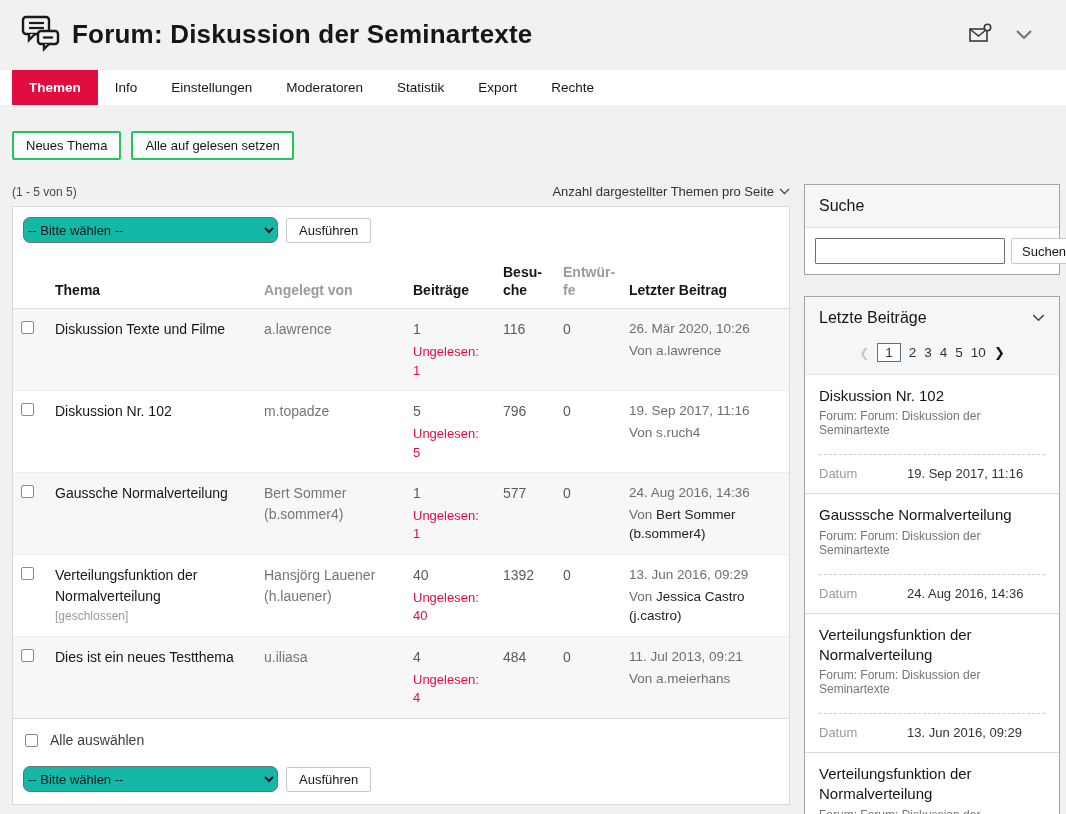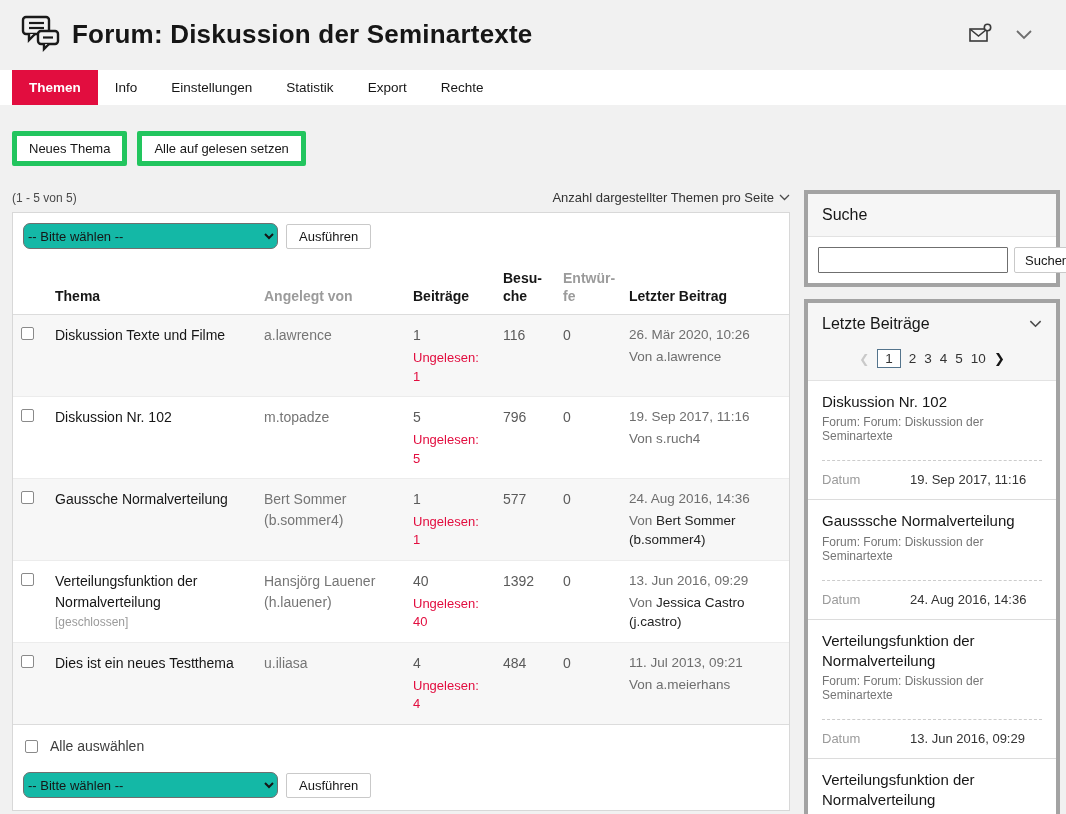--- a/index.html
+++ b/index.html
@@ -20,21 +20,21 @@
 
   
   .tabbar { background:#ffffff; width:100%; display:flex; padding-left:12px; margin-top:6px; }
   .tab { padding:10px 17px; font-size:13.5px; color:#161616; cursor:pointer; white-space:nowrap; }
   .tab.active { background:#e20d3f; color:#ffffff; font-weight:bold;text-align:center; }
 
   
   .content { padding:0 12px; }
   .toolbar { margin-top:26px; display:flex; gap:10px; }
   .btn {
-    background:#ffffff; border:5px solid #22c55e; border-radius:2px;
+    background:#ffffff; border:2px solid #22c55e; border-radius:2px;
     font-size:13px; color:#161616; padding:5px 12px; cursor:pointer;
     font-family:inherit;
   }
   .cols { display:flex; align-items:flex-start; gap:14px; margin-top:24px; }
   .main-col { width:778px; flex:0 0 auto; }
   .side-col { width:256px; flex:0 0 auto; }
 
   
   .range-row { display:flex; align-items:center; justify-content:space-between; margin-bottom:7px; }
   .range-text { font-size:12px; color:#4a4a4a; }
@@ -70,21 +70,21 @@
   .lastdate { color:#6e6e6e; font-size:13.5px; }
   .lastby { color:#6e6e6e; font-size:13.5px; margin-top:2px; }
   .lastby .uname { color:#6e6e6e; }
   .lastby .uname.link { color:#222222; cursor:pointer; }
 
   .selectall-row { border-top:1px solid #dcdcdc; padding:13px 10px 12px 12px; display:flex; align-items:center; gap:12px; font-size:14px; color:#3d3d3d; }
   .bottom-controls { padding:6px 10px 12px 10px; display:flex; gap:8px; align-items:center; }
   .range-bottom { font-size:12px; color:#4a4a4a; margin-top:8px; }
 
   
-  .side-panel { background:#ffffff; border:4px solid #a3a3a3; margin-bottom:12px; }
+  .side-panel { background:#ffffff; border:1px solid #a3a3a3; margin-bottom:21px; }
   .side-head { background:#f6f6f6; padding:12px 14px; font-size:16px; color:#161616; display:flex; align-items:center; justify-content:space-between; }
   .search-body { padding:10px; display:flex; gap:6px; border-top:1px solid #e2e2e2; }
   .search-input { flex:1 1 auto; height:26px; border:1px solid #6f6f6f; border-radius:1px; background:#fff; font-family:inherit; font-size:13px; padding:0 6px; }
   .btn-search { background:#fff; border:1px solid #c9c9c9; border-radius:2px; font-size:13px; padding:4px 10px; cursor:pointer; font-family:inherit; color:#161616; }
 
   .lp-pag { background:#f6f6f6; padding:4px 14px 12px 14px; display:flex; align-items:center; justify-content:center; gap:8px; font-size:13.5px; border-bottom:1px solid #e2e2e2; }
   .pg-prev { color:#c9c9c9; font-size:12px; }
   .pg-next { color:#161616; font-weight:bold; font-size:13px; cursor:pointer; }
   .pg-num { color:#333; cursor:pointer; }
   .pg-num.active { border:1px solid #54748c; background:#fff; padding:1px 7px; cursor:default; }
@@ -122,20 +122,21 @@
     <svg class="hr-icon" viewBox="0 0 24 22" fill="none">
       <path d="M5 8 L12 15 L19 8" stroke="#6e6e6e" stroke-width="1.8" fill="none"></path>
     </svg>
   </div>
 </div>
 
 <div class="tabbar">
   <div class="tab active">Themen</div>
   <div class="tab">Info</div>
   <div class="tab">Einstellungen</div>
+  <div class="tab">Moderatoren</div>
   <div class="tab">Statistik</div>
   <div class="tab">Export</div>
   <div class="tab">Rechte</div>
 </div>
 
 <div class="content">
 
   <div class="toolbar">
     <button class="btn">Neues Thema</button>
     <button class="btn">Alle auf gelesen setzen</button>

